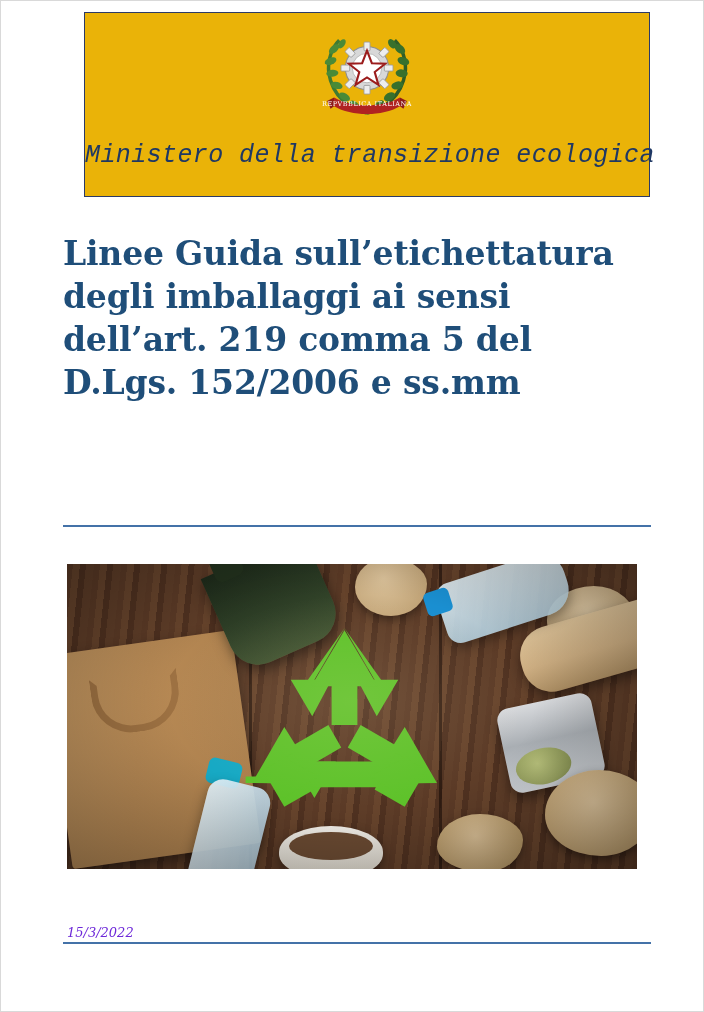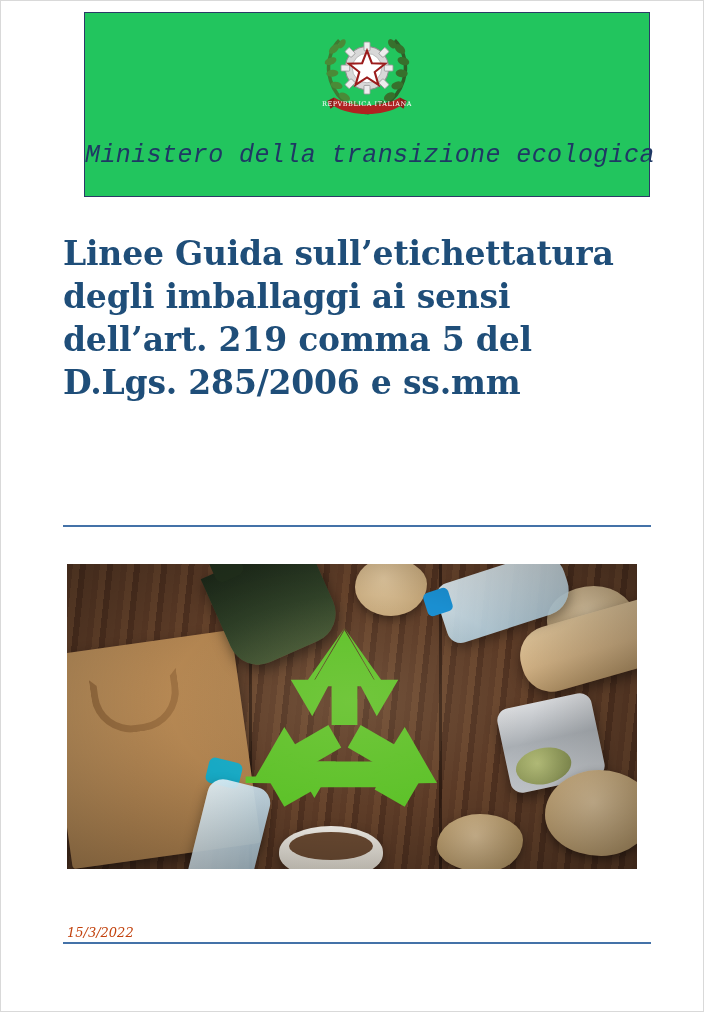--- a/index.html
+++ b/index.html
@@ -26,21 +26,21 @@
 
   
   .header-box {
     position: absolute;
     left: 83px;
     top: 11px;
     width: 566px;
     height: 185px;
     border: 1px solid #2b3a67;
     box-sizing: border-box;
-    background: #22c55e;
+    background: #eab308;
   }
   .emblem-wrap {
     position: absolute;
     left: 0;
     right: 0;
     top: 10px;
     display: flex;
     justify-content: center;
   }
   .emblem {
@@ -271,21 +271,21 @@
     height: 0;
     border-top: 2px solid #4472a8;
   }
   .footer-date {
     position: absolute;
     left: 66px;
     top: 924px;
     font-family: "DejaVu Serif", serif;
     font-style: italic;
     font-size: 13px;
-    color: #c2410c;
+    color: #6d28d9;
   }
 </style>
 </head>
 <body>
 
 <div class="page">
 
   <div class="header-box">
 
     <div class="emblem-wrap">
@@ -333,21 +333,21 @@
         <path d="M22 86 C42 98 78 98 98 86 L98 96 C78 108 42 108 22 96 Z" fill="#b02221"></path>
         <path d="M22 86 L14 90 L18 99 L22 96 Z" fill="#8d1a19"></path>
         <path d="M98 86 L106 90 L102 99 L98 96 Z" fill="#8d1a19"></path>
         <text x="60" y="96" font-family="DejaVu Serif, serif" font-size="7.5" fill="#ffffff" text-anchor="middle" letter-spacing="0.6">REPVBBLICA ITALIANA</text>
       </svg>
     </div>
 
     <div class="ministry-title">Ministero della transizione ecologica</div>
   </div>
 
-  <div class="doc-title">Linee Guida sull’etichettatura degli imballaggi ai sensi dell’art. 219 comma 5 del D.Lgs. 285/2006 e ss.mm</div>
+  <div class="doc-title">Linee Guida sull’etichettatura degli imballaggi ai sensi dell’art. 219 comma 5 del D.Lgs. 152/2006 e ss.mm</div>
   <div class="title-rule"></div>
 
   <div class="cover-photo">
     <div class="wood"></div>
     <div class="wood-seam" style="left:182px"></div>
     <div class="wood-seam" style="left:372px"></div>
 
     <div class="obj paper-bag"></div>
     <div class="obj bottle-dark"></div>
     <div class="obj crumple-a"></div>

